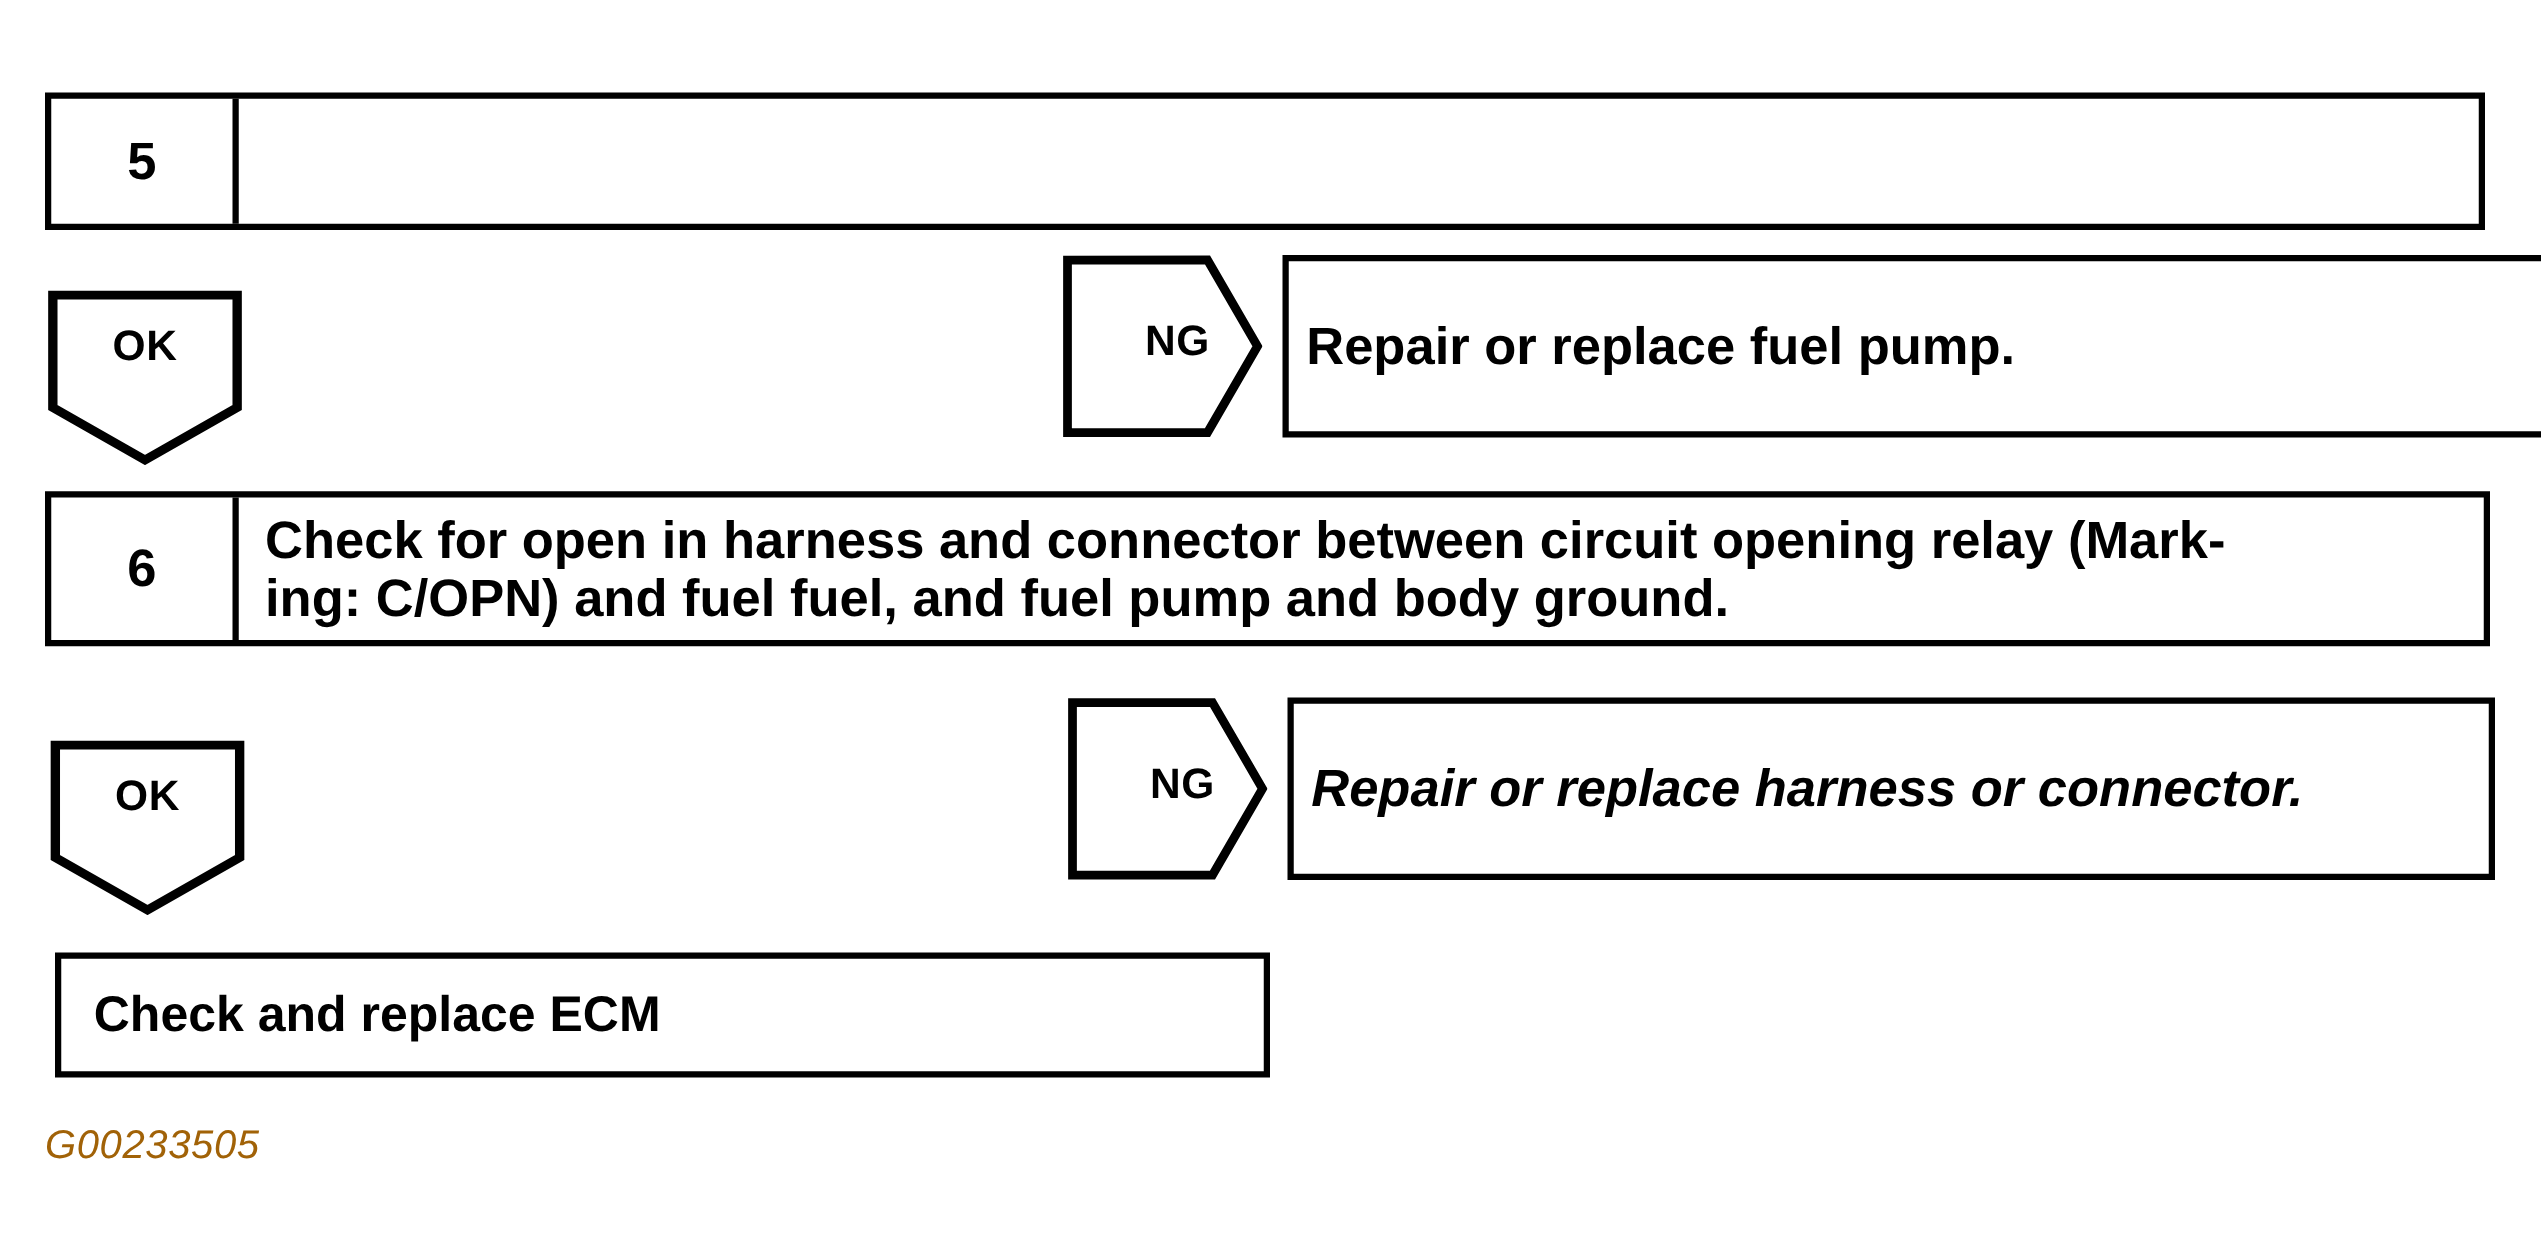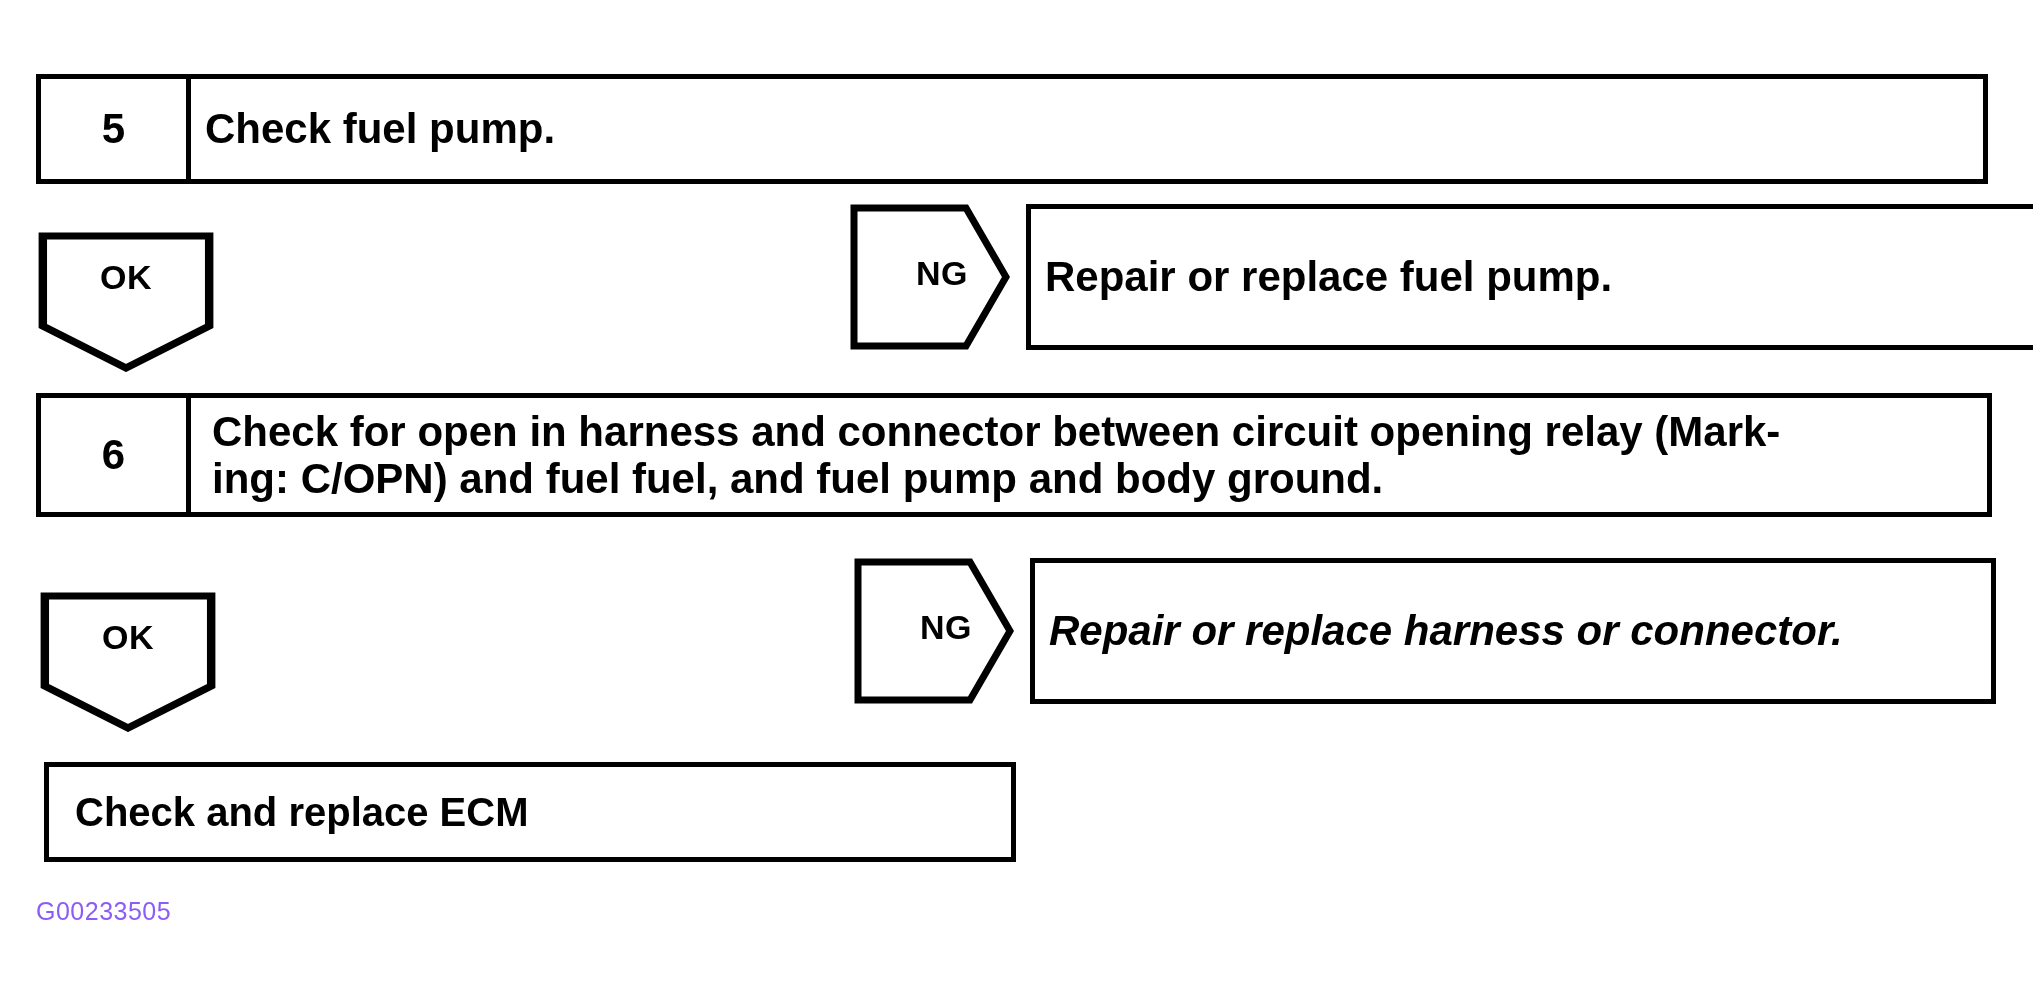--- a/index.html
+++ b/index.html
@@ -51,21 +51,21 @@
     line-height: 1.12;
   }
   .step-text.two-line {
     align-items: center;
     padding-left: 21px;
   }
 
   
   .ok-shape {
     position: absolute;
-    width: 176px;
+    width: 156px;
     height: 140px;
   }
   .ok-shape svg {
     position: absolute;
     left: 0;
     top: 0;
     width: 100%;
     height: 100%;
     display: block;
   }
@@ -126,34 +126,34 @@
     display: flex;
     align-items: center;
     padding: 12px 26px;
     font-size: 40px;
     font-weight: bold;
   }
 
   
   .fig-code {
     position: absolute;
-    font-size: 25px;
+    font-size: 32px;
     font-weight: normal;
     letter-spacing: 0.5px;
-    color: #8b5cf6;
+    color: #a16207;
+    font-style: italic;
   }
 </style>
 </head>
 <body>
 
 <div id="canvas">
 
   <div class="step-row" style="left:36px; top:74px; width:1952px; height:110px;">
     <div class="step-num">5</div>
-    <div class="step-text">Check fuel pump.</div>
   </div>
 
   <div class="ok-shape" style="left:38px; top:232px;">
     <svg viewBox="0 0 146 140" preserveAspectRatio="none">
       <polygon points="4,4 142,4 142,94 73,136 4,94" fill="#ffffff" stroke="#000000" stroke-width="7" stroke-linejoin="miter"></polygon>
     </svg>
     <div class="ok-label">OK</div>
   </div>
 
   <div class="ng-shape" style="left:850px; top:204px;">

